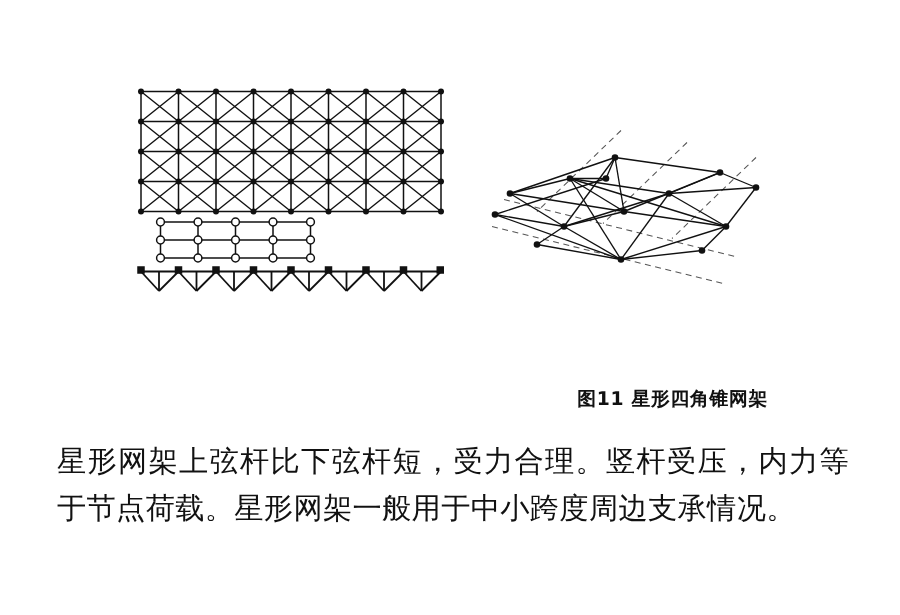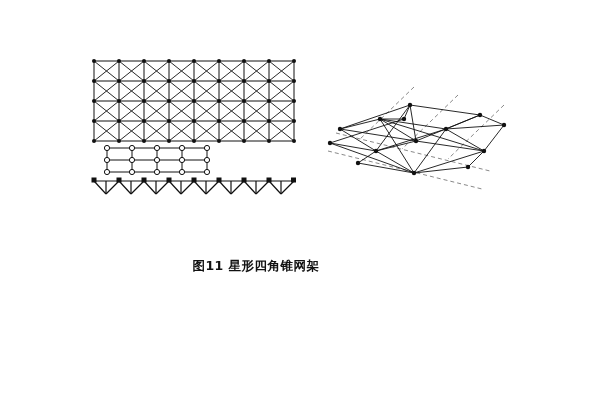--- a/index.html
+++ b/index.html
@@ -38,21 +38,21 @@
     left: 318px;
     top: 55px;
     width: 200px;
     height: 110px;
   }
   .figure-caption {
     position: absolute;
     left: 0;
     top: 228px;
     width: 512px;
-    text-align: center;
+    text-align: right;
     font-family: "DejaVu Sans", "Liberation Sans", sans-serif;
     font-size: 12.5px;
     font-weight: bold;
     color: #111111;
     letter-spacing: 0.5px;
   }
   .body-text {
     position: absolute;
     left: 38px;
     top: 272px;
@@ -342,14 +342,15 @@
           <circle cx="40" cy="78" r="2.2"></circle>
           <circle cx="150" cy="82" r="2.2"></circle>
           <circle cx="86" cy="34" r="2.2"></circle>
         </g>
       </svg>
     </div>
 
     <div class="figure-caption">图11 星形四角锥网架</div>
   </div>
 
+  <p class="body-text">星形网架上弦杆比下弦杆短，受力合理。竖杆受压，内力等于节点荷载。星形网架一般用于中小跨度周边支承情况。</p>
 
 </div>
 
 </body></html>

